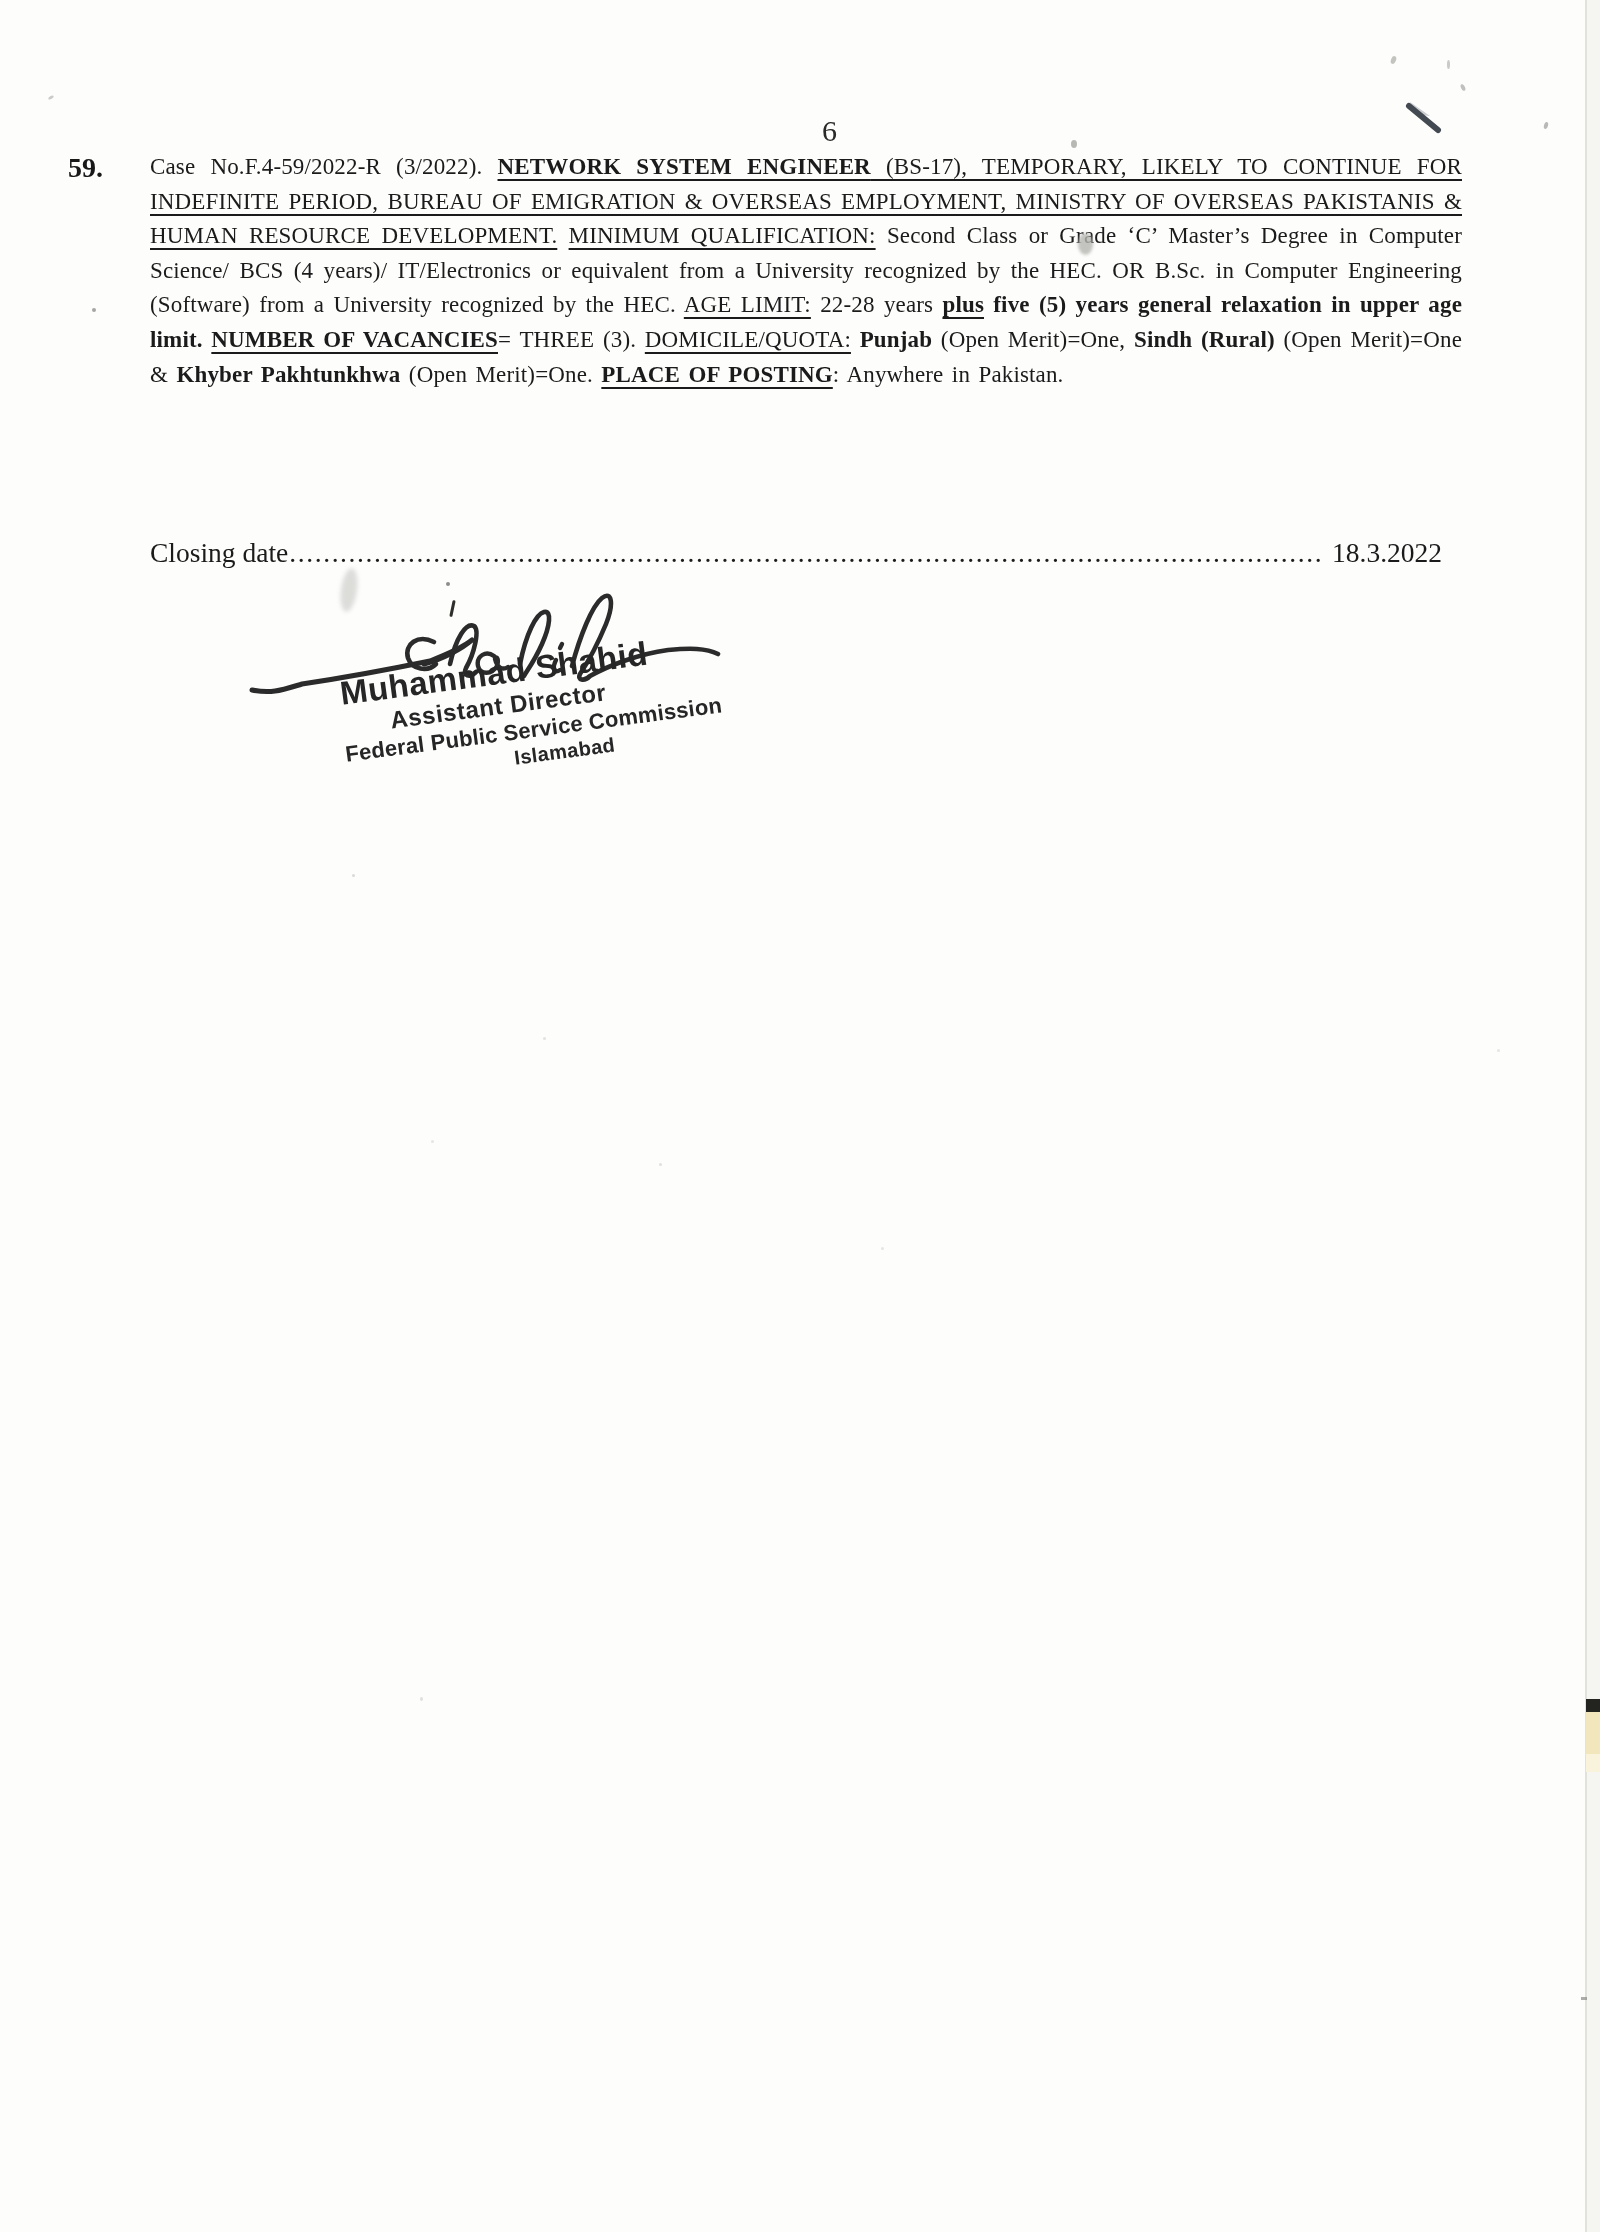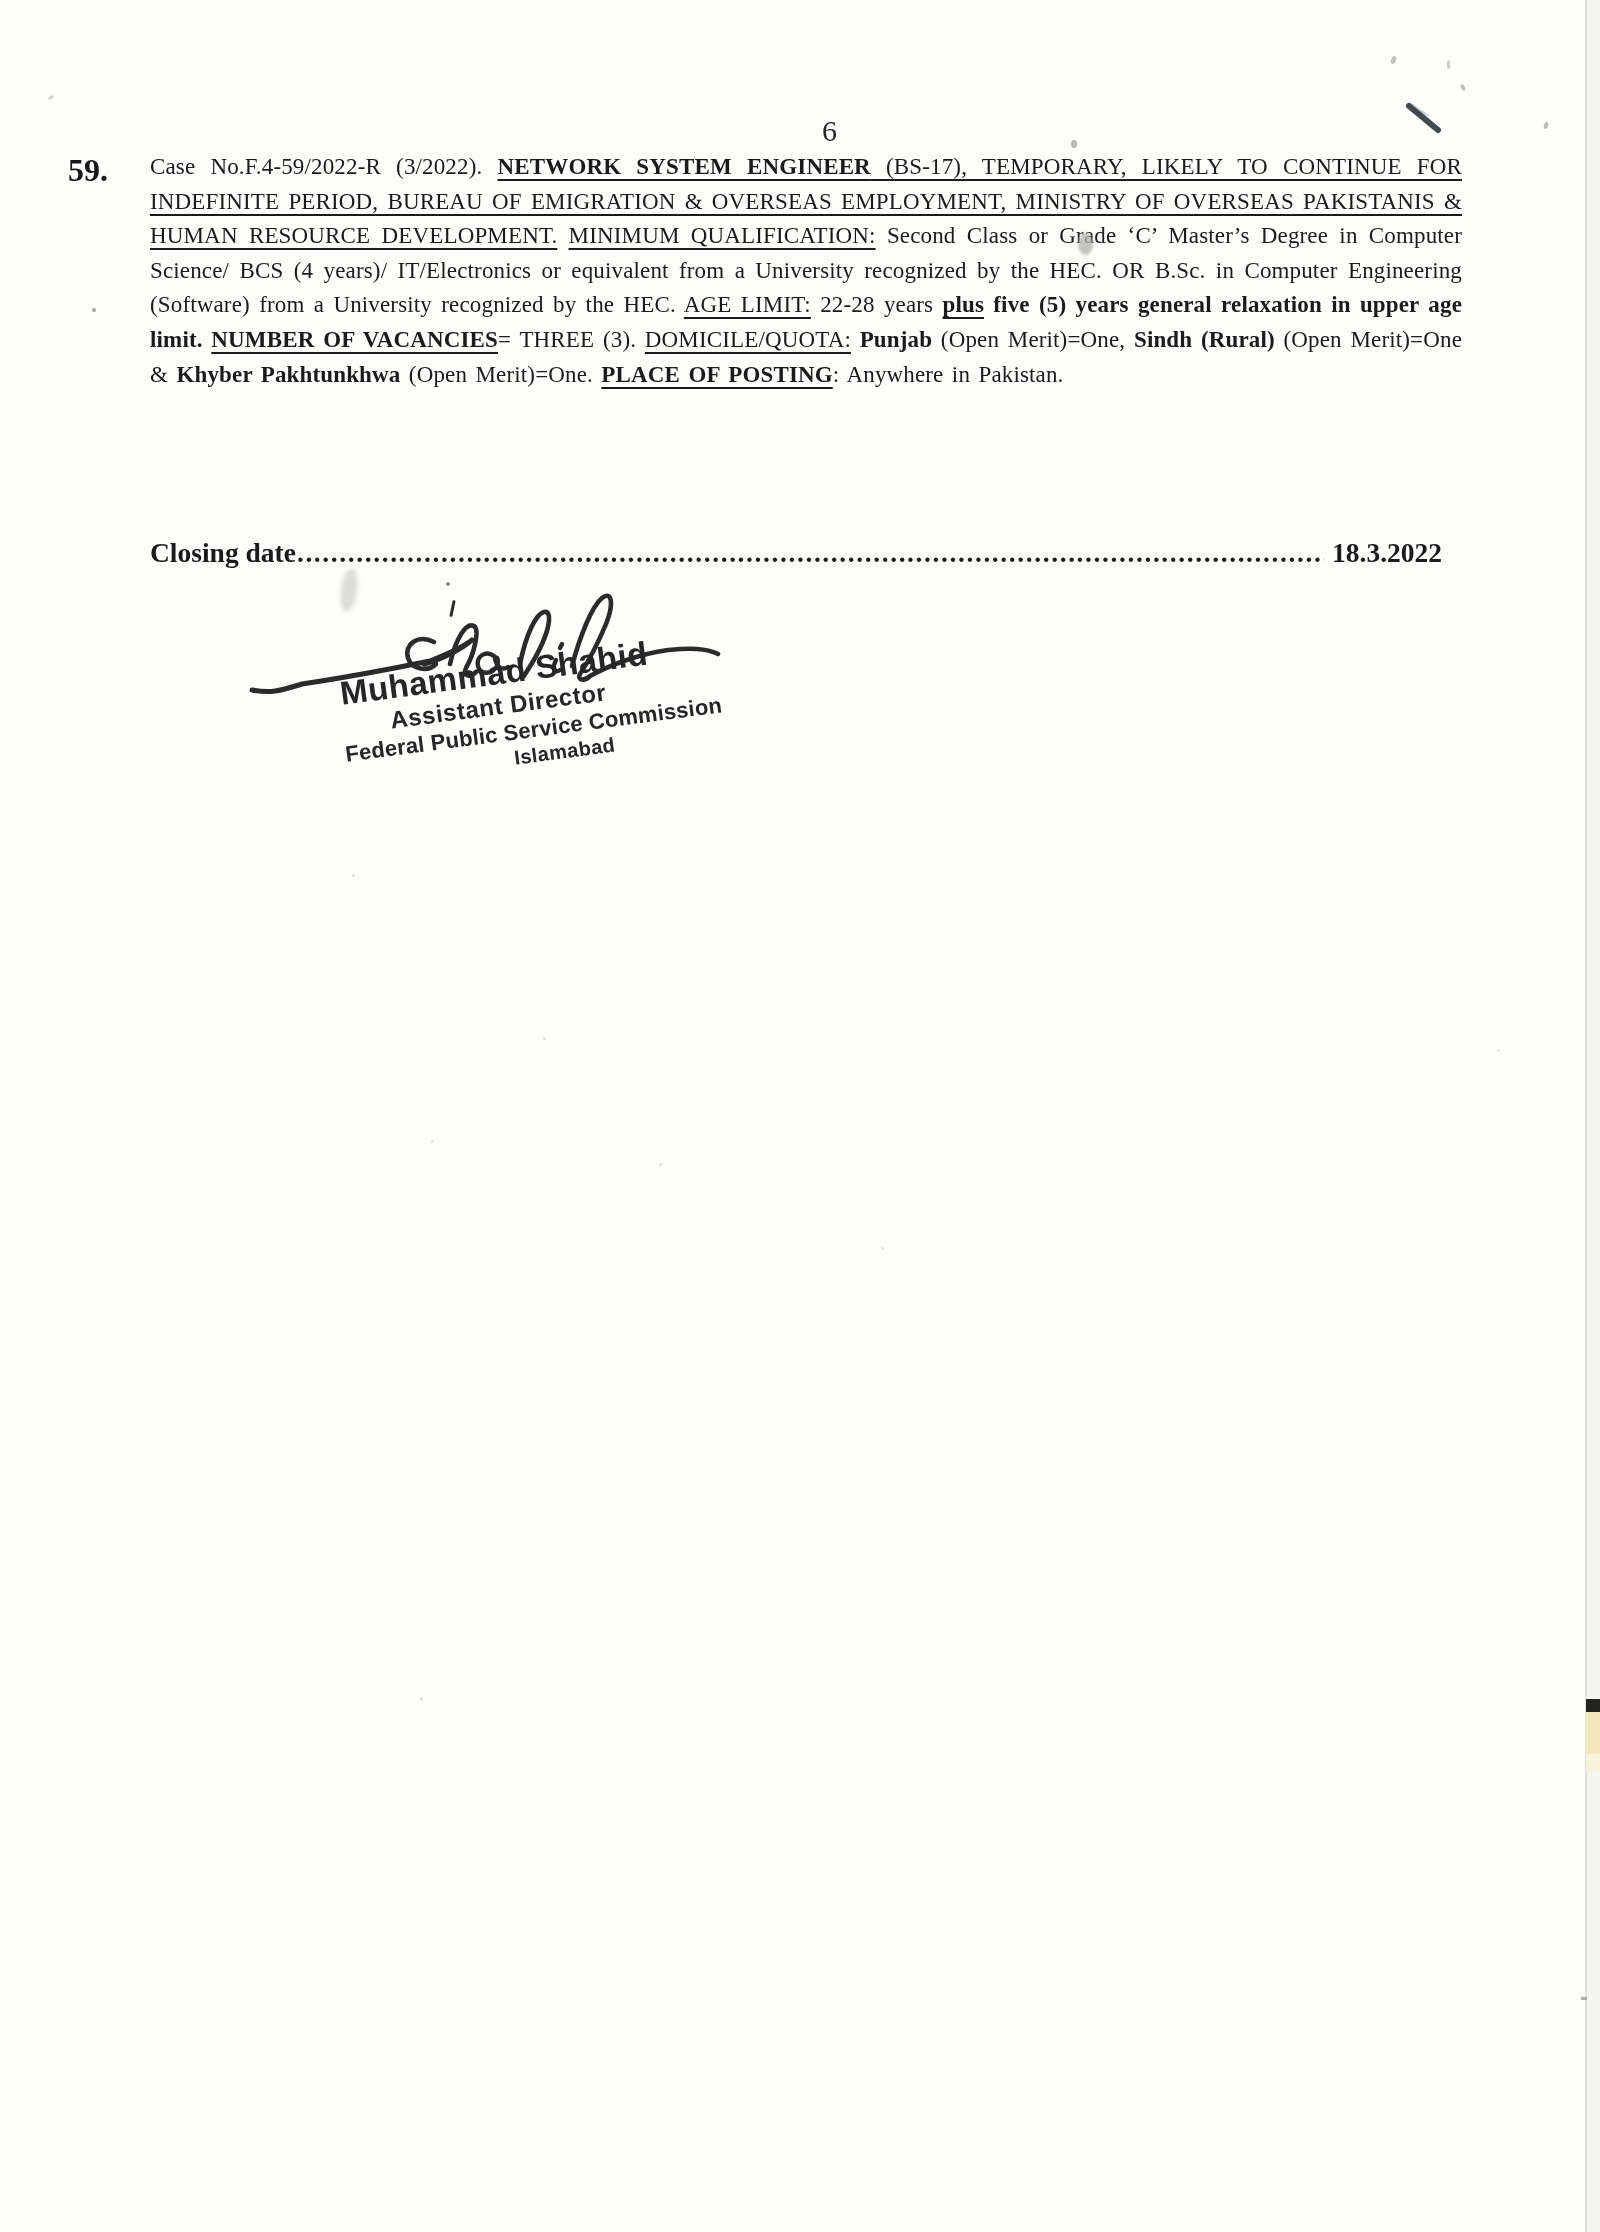--- a/index.html
+++ b/index.html
@@ -6,32 +6,32 @@
   body{
     width:1600px;height:2232px;position:relative;overflow:hidden;
     background:#fdfdfc;
     font-family:"Liberation Serif", serif;
     color:#1c1c1c;
   }
   .page{position:absolute;inset:0;}
   
   .page-num{position:absolute;left:822px;top:114px;font-size:30px;color:#2a2a2a;}
   
-  .item-no{position:absolute;left:68px;top:152px;font-size:32px;font-weight:bold;color:#181818;text-align:center;}
+  .item-no{position:absolute;left:68px;top:152px;font-size:28px;font-weight:bold;color:#181818;text-align:center;}
   .case-para{
     position:absolute;left:150px;top:150px;width:1312px;
     font-size:23px;line-height:34.6px;text-align:justify;
     letter-spacing:0.15px;word-spacing:2.5px;color:#1b1b1b;
   }
   .case-para span.b{font-weight:bold;}
   .case-para span.u{text-decoration:underline;text-decoration-thickness:2.3px;text-underline-offset:5px;}
   
   .closing{
     position:absolute;left:150px;top:537px;width:1292px;
-    display:flex;align-items:baseline;font-weight:bold;font-size:27.5px;color:#1b1b1b;
+    display:flex;align-items:baseline;font-weight:normal;font-size:27.5px;color:#1b1b1b;
   }
   .closing .dots{flex:1;overflow:hidden;white-space:nowrap;letter-spacing:1.6px;margin:0 8px 0 1px;}
   .closing .val{white-space:nowrap;}
   
   .sig-svg{position:absolute;left:238px;top:578px;width:500px;height:150px;}
   .stamp{
     position:absolute;left:302px;top:653px;width:430px;
     transform:rotate(-7.5deg);transform-origin:50% 50%;
     font-family:"Liberation Sans", sans-serif;font-weight:bold;color:#262626;
     text-align:center;line-height:1.12;

